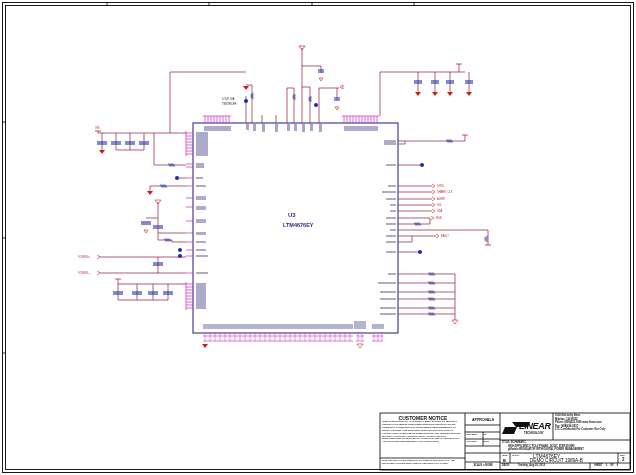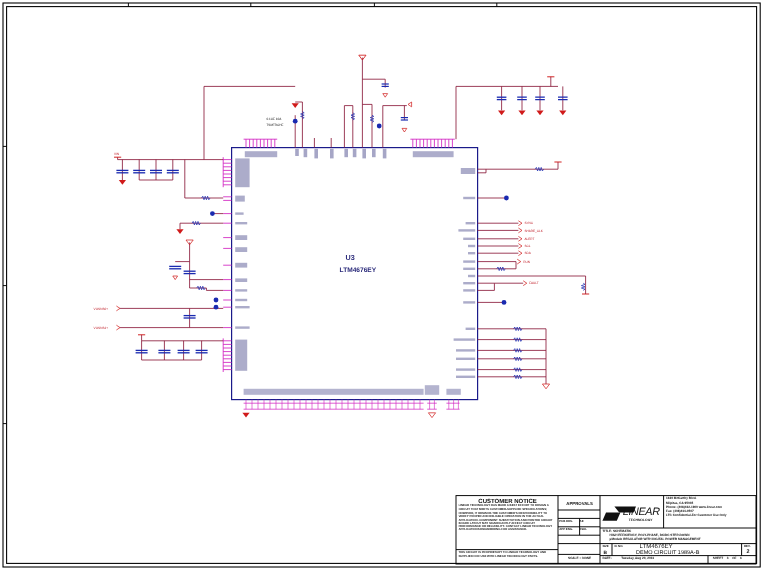--- a/index.html
+++ b/index.html
@@ -444,21 +444,21 @@
 <div style="position:absolute;left:466px;top:433px;width:34px;font-family:'Liberation Sans',sans-serif;font-size:2.4px;color:#111;font-weight:bold;display:flex;">
   <span style="width:17px;">PCB DES.</span>
   <span>AE</span>
 </div>
 <div style="position:absolute;left:466px;top:440px;width:34px;font-family:'Liberation Sans',sans-serif;font-size:2.4px;color:#111;font-weight:bold;display:flex;">
   <span style="width:17px;">APP ENG.</span>
   <span>JSUL</span>
 </div>
 <div style="position:absolute;left:466px;top:464px;width:34px;text-align:center;font-family:'Liberation Sans',sans-serif;font-size:2.6px;font-weight:bold;color:#111;">SCALE = NONE</div>
 
-<div style="position:absolute;left:519px;top:421px;font-family:'Liberation Sans',sans-serif;font-weight:normal;font-style:italic;font-size:9px;color:#111;letter-spacing:-0.3px;">LINEAR</div>
+<div style="position:absolute;left:519px;top:421px;font-family:'Liberation Sans',sans-serif;font-weight:bold;font-style:italic;font-size:9px;color:#111;letter-spacing:-0.3px;">LINEAR</div>
 <div style="position:absolute;left:524px;top:431px;font-family:'Liberation Sans',sans-serif;font-weight:bold;font-size:2.8px;color:#111;">TECHNOLOGY</div>
 
 <div style="position:absolute;left:555px;top:414px;width:75px;font-family:'Liberation Sans',sans-serif;font-size:2.6px;line-height:3.6px;font-weight:bold;color:#111;">
   <div>1630 McCarthy Blvd.</div>
   <div>Milpitas, CA 95035</div>
   <div>Phone: (408)432-1900   www.linear.com</div>
   <div>Fax: (408)434-0507</div>
   <div>LTC Confidential-For Customer Use Only</div>
 </div>
 

